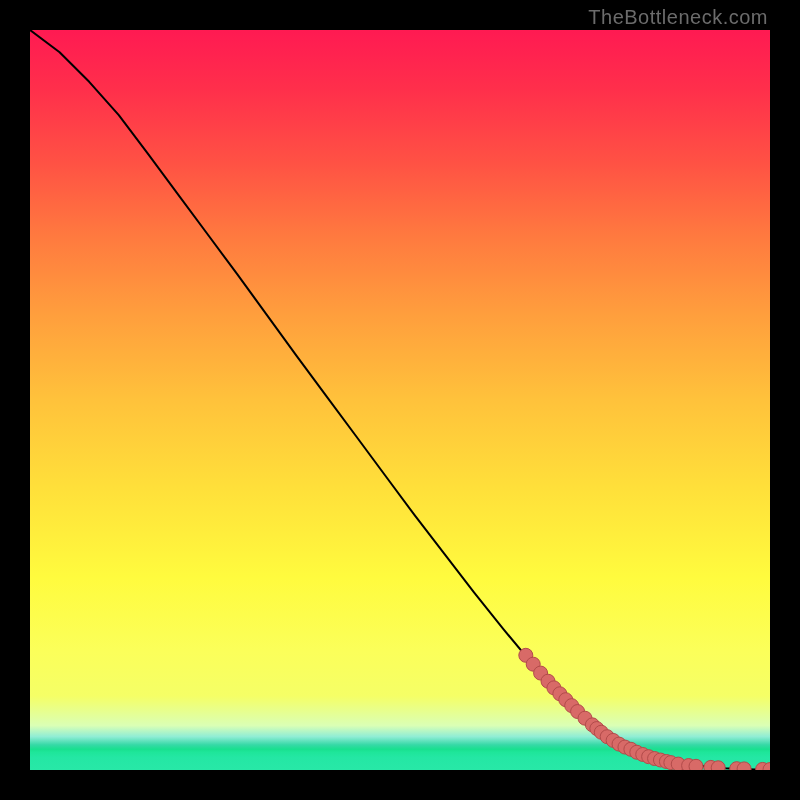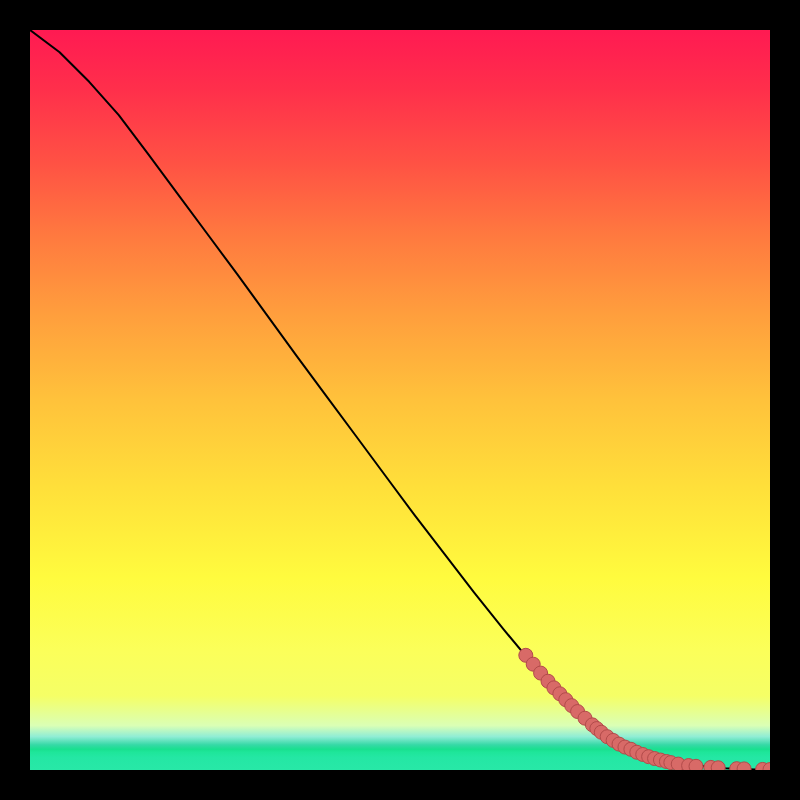--- a/index.html
+++ b/index.html
@@ -63,20 +63,21 @@
   }
   svg.overlay {
     position: absolute;
     inset: 0;
   }
 </style>
 </head>
 <body>
 
 <div class="frame">
+  <div class="attribution">TheBottleneck.com</div>
   <div class="plot">
     <div class="gradient"></div>
     <svg class="overlay" viewBox="0 0 740 740" preserveAspectRatio="none">
       <path id="curve-path" fill="none" stroke="#000000" stroke-width="2" stroke-linecap="round" stroke-linejoin="round" d="M0.00 0.00 L29.60 22.20 L59.20 51.80 L88.80 85.10 L118.40 124.32 L148.00 164.28 L177.60 204.24 L207.20 244.20 L236.80 284.90 L266.40 325.60 L296.00 365.56 L325.60 405.52 L355.20 445.48 L384.80 485.44 L414.40 523.92 L444.00 562.40 L473.60 599.40 L503.20 634.92 L532.80 667.48 L562.40 695.60 L592.00 714.84 L606.80 721.50 L621.60 726.68 L636.40 730.38 L651.20 733.34 L666.00 735.56 L680.80 737.04 L695.60 738.15 L710.40 738.89 L725.20 739.41 L740.00 739.63"></path>
       <g id="points-group">
           <circle cx="495.80" cy="625.30" r="7" fill="#d86a67" stroke="#b24b4a" stroke-width="1"></circle>
           <circle cx="503.20" cy="634.18" r="7" fill="#d86a67" stroke="#b24b4a" stroke-width="1"></circle>
           <circle cx="510.60" cy="643.06" r="7" fill="#d86a67" stroke="#b24b4a" stroke-width="1"></circle>
           <circle cx="518.00" cy="651.20" r="7" fill="#d86a67" stroke="#b24b4a" stroke-width="1"></circle>
           <circle cx="523.92" cy="657.86" r="7" fill="#d86a67" stroke="#b24b4a" stroke-width="1"></circle>

